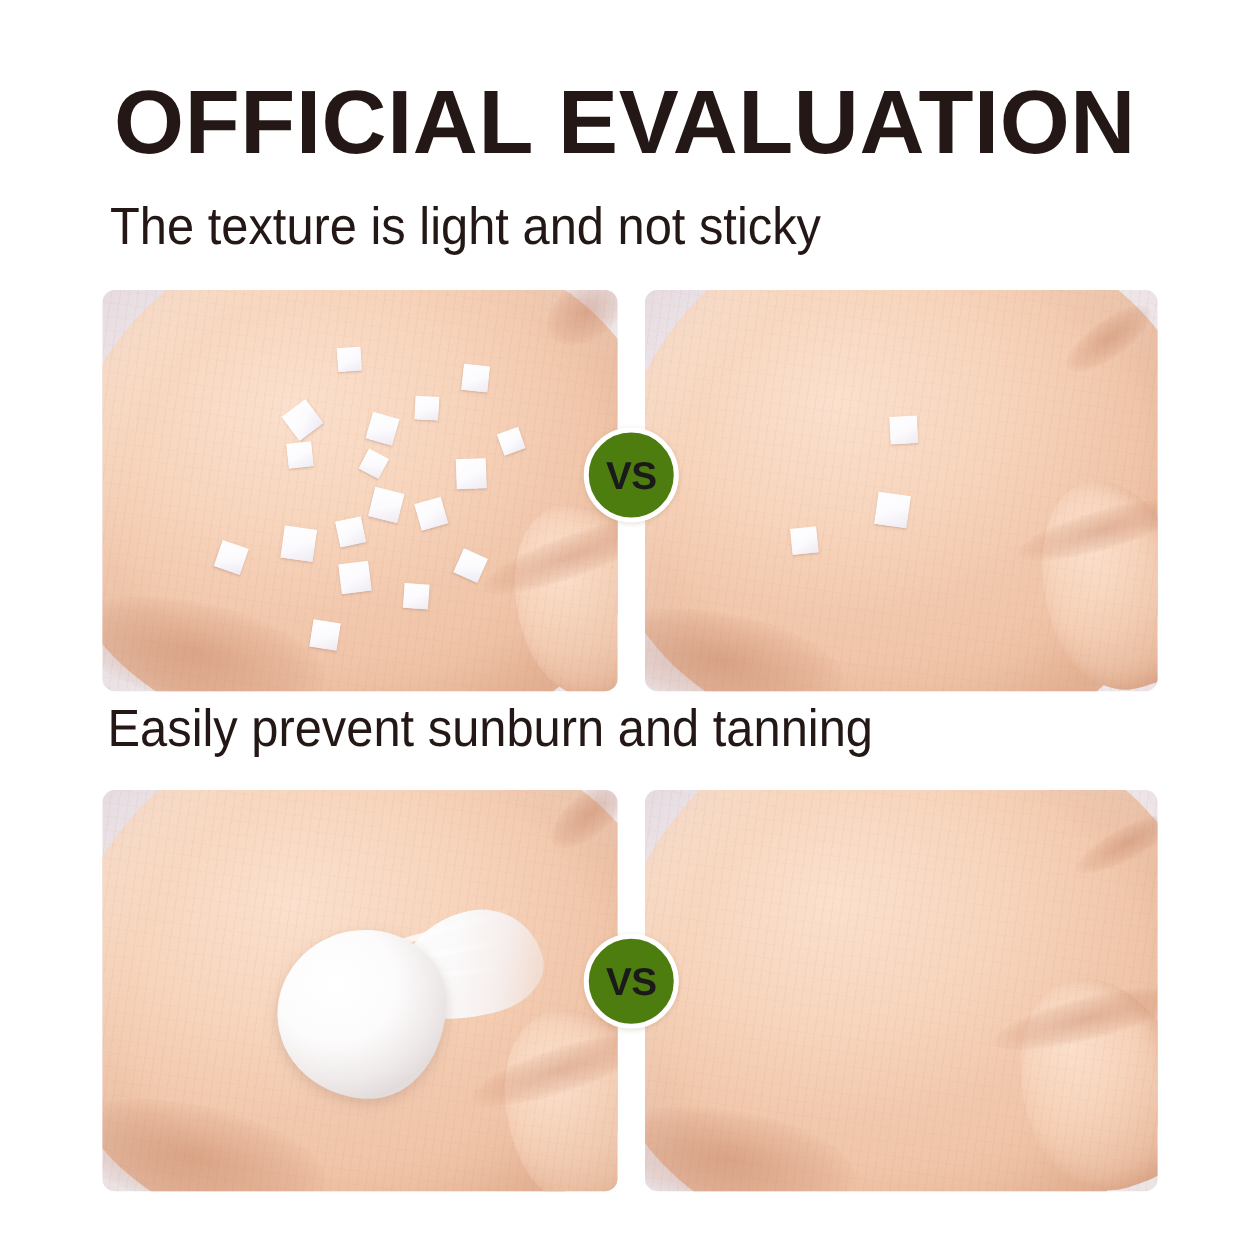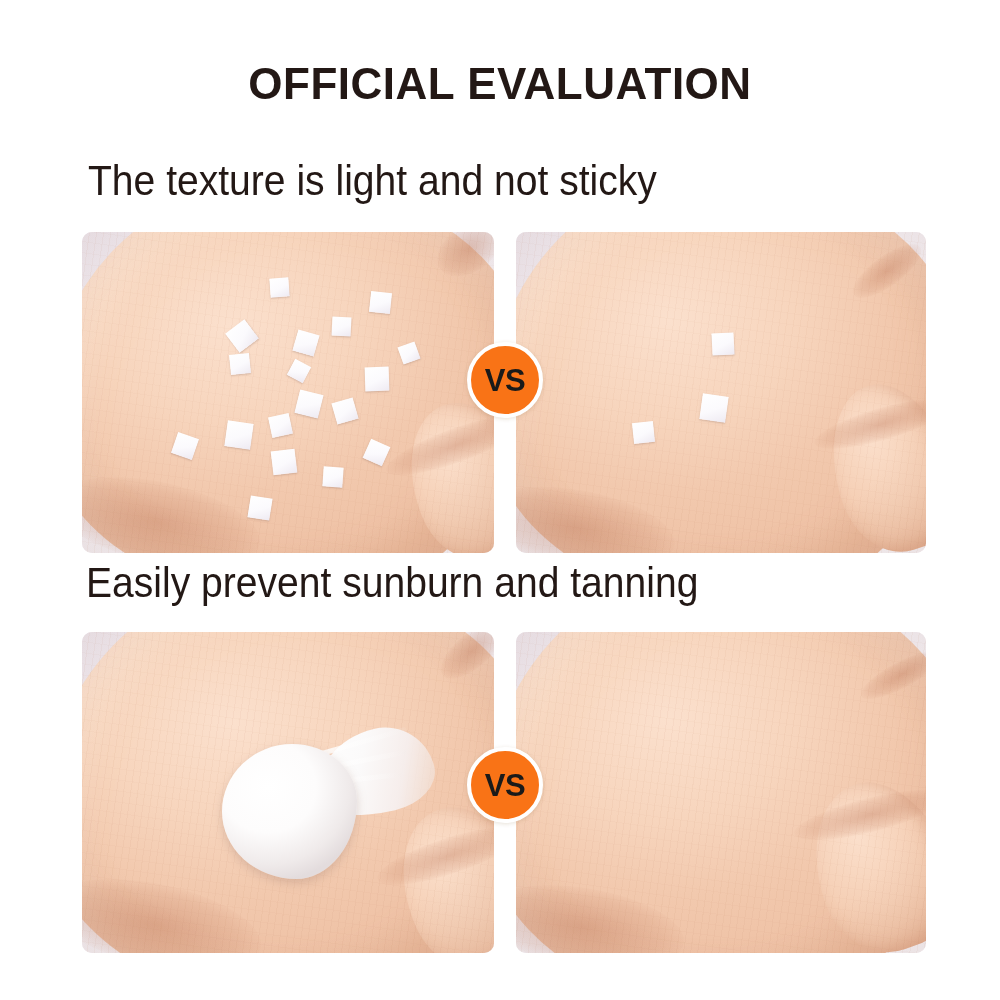--- a/index.html
+++ b/index.html
@@ -17,21 +17,21 @@
 
   
   .main-title {
     position: absolute;
     left: 0;
     top: 62px;
     width: 1000px;
     text-align: center;
     font-family: "Liberation Sans", sans-serif;
     font-weight: bold;
-    font-size: 44px;
+    font-size: 72px;
     letter-spacing: 0.5px;
     color: #231815;
     line-height: 1;
     white-space: nowrap;
   }
   .section-caption {
     position: absolute;
     font-family: "Liberation Sans Narrow", "Liberation Sans", sans-serif;
     font-weight: normal;
     font-size: 42px;
@@ -137,21 +137,21 @@
     background: linear-gradient(90deg, rgba(255,255,255,0.96), rgba(240,232,228,0.10));
     transform-origin: left center;
   }
 
   
   .vs-badge {
     position: absolute;
     width: 76px;
     height: 76px;
     border-radius: 50%;
-    background: #f97316;
+    background: #4d7c0f;
     border: 4px solid #ffffff;
     box-sizing: border-box;
     display: flex;
     align-items: center;
     justify-content: center;
     box-shadow: 0 1px 4px rgba(120,90,40,0.18);
   }
   .vs-badge span {
     font-family: "Liberation Sans", sans-serif;
     font-weight: bold;

